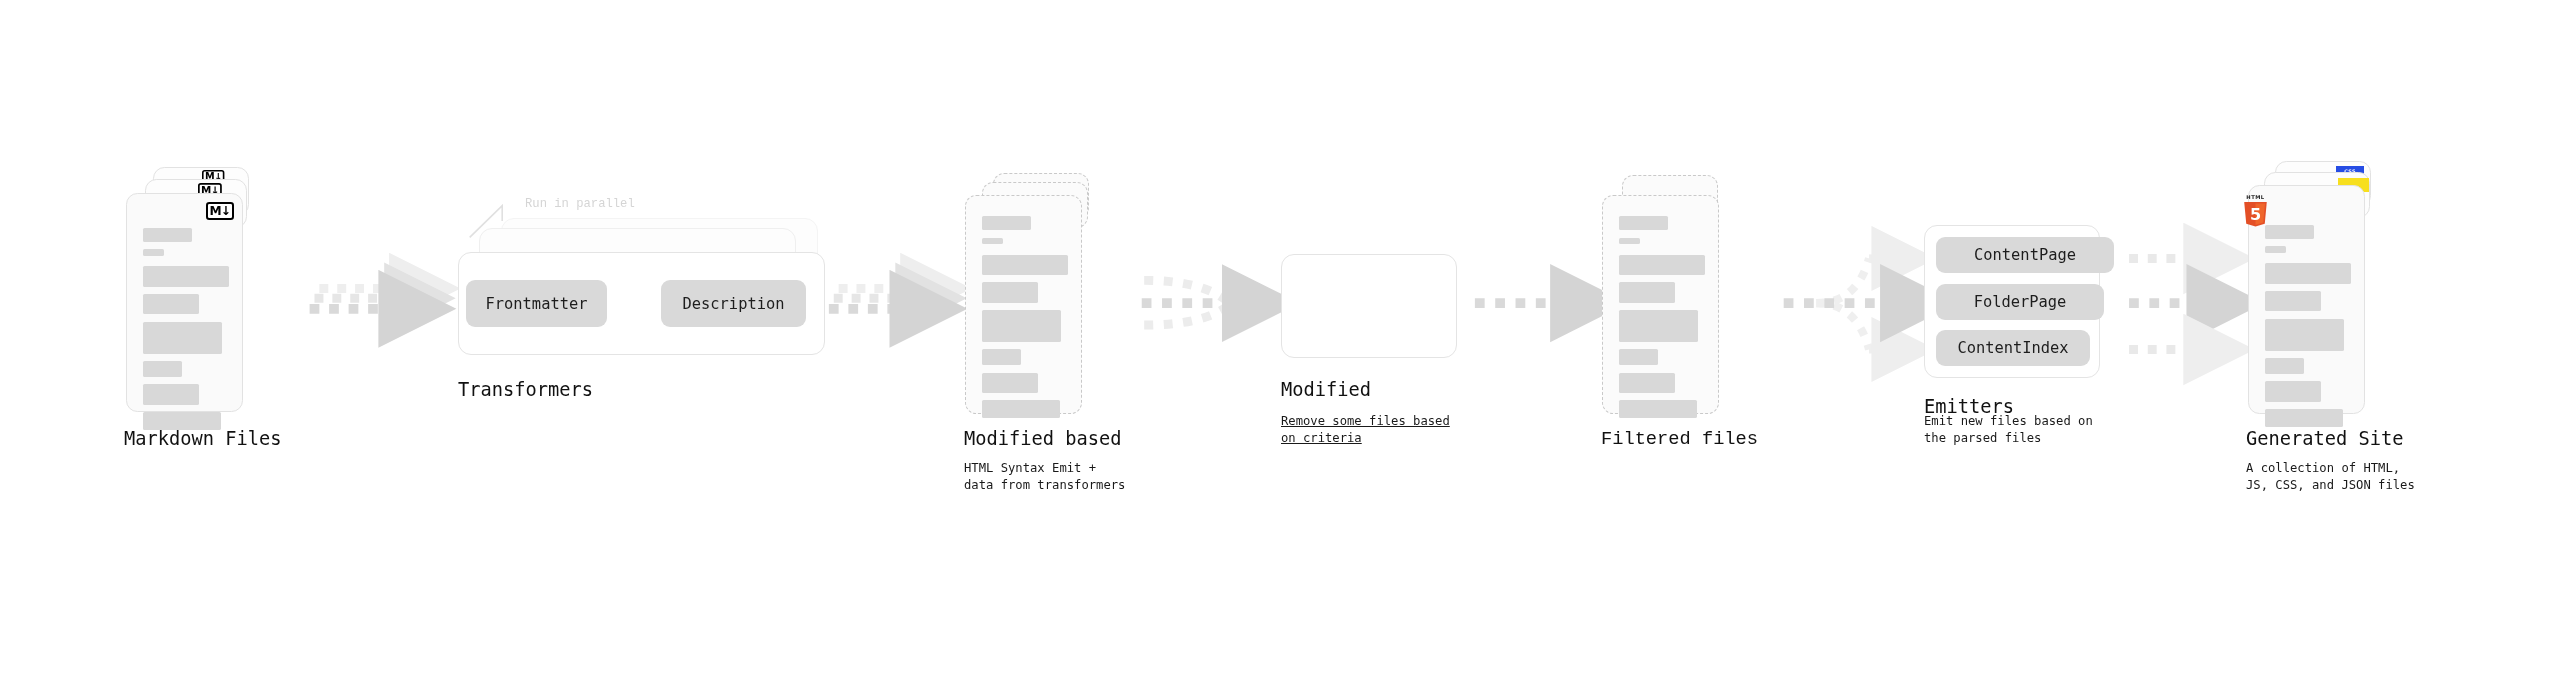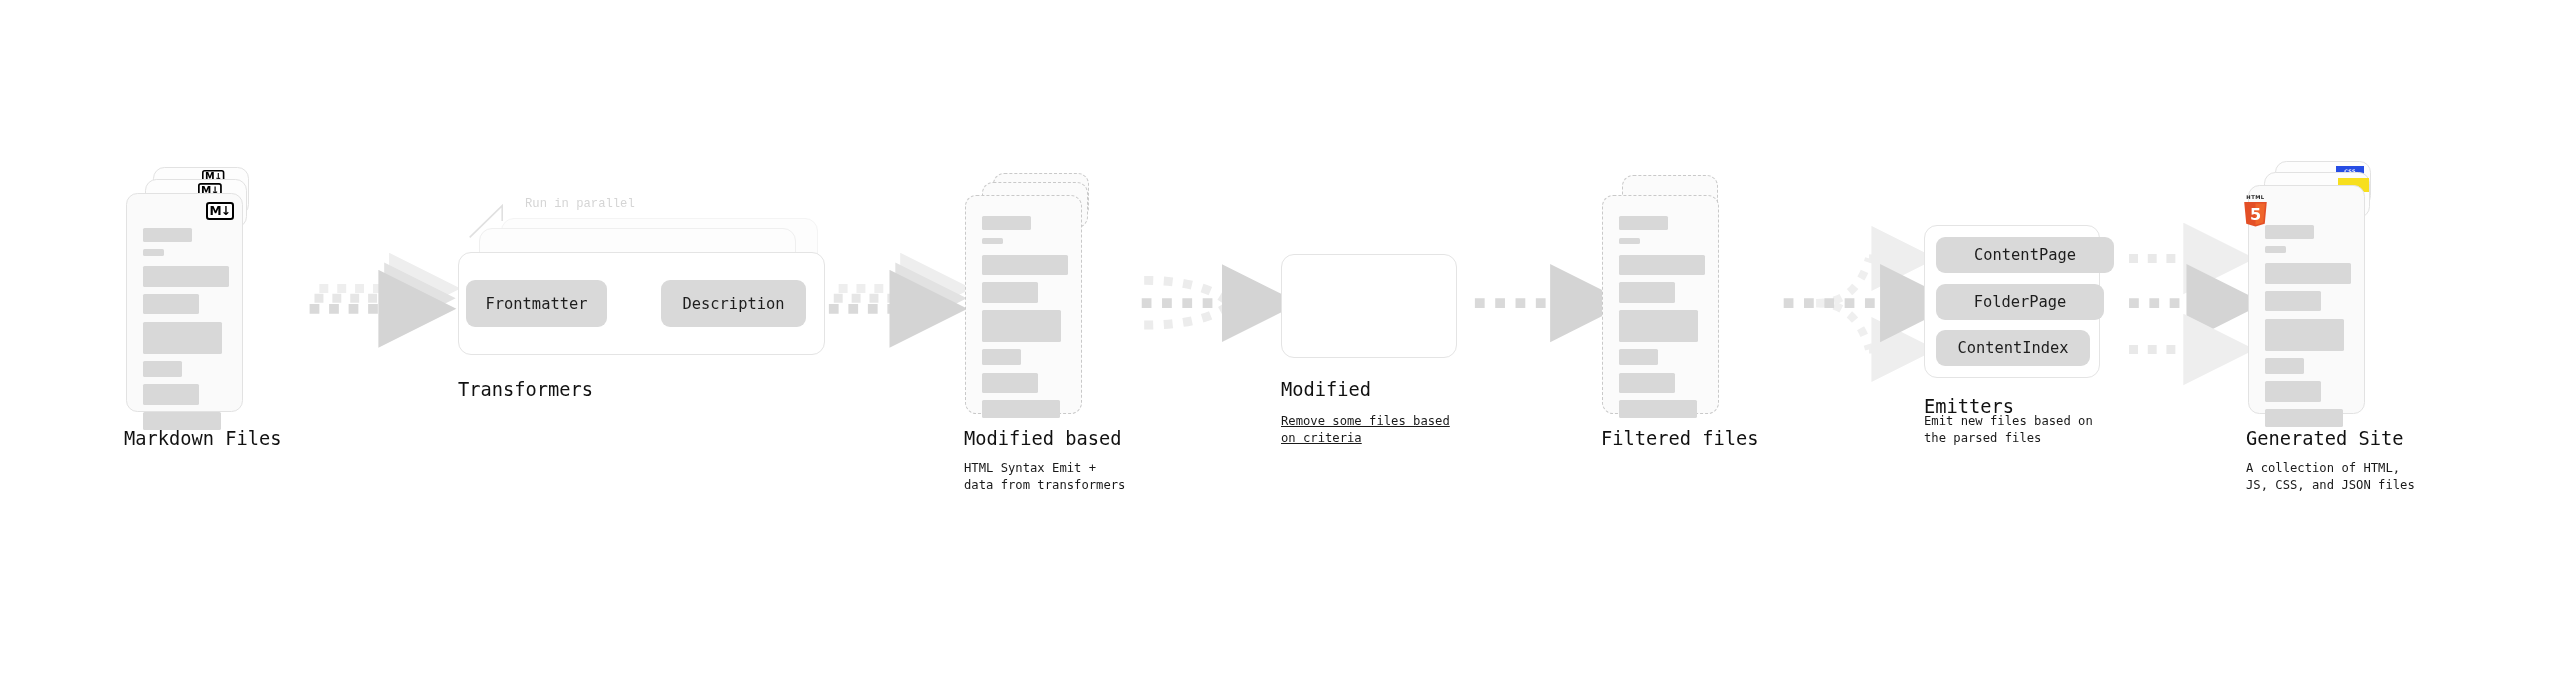--- a/index.html
+++ b/index.html
@@ -285,21 +285,21 @@
         <div class="bar" style="width:21px;height:6.5px;margin-bottom:10.6px;"></div>
         <div class="bar" style="width:86px;height:20.3px;"></div>
         <div class="bar" style="width:56px;height:20.3px;"></div>
         <div class="bar" style="width:79px;height:32px;"></div>
         <div class="bar" style="width:39px;height:16.3px;"></div>
         <div class="bar" style="width:56px;height:20.3px;"></div>
         <div class="bar" style="width:78px;height:18px;"></div>
       </div>
     </div>
   </div>
-  <div class="heading" style="left:1601px;top:428px;">Filtered files</div>
+  <div class="heading" style="left:1601px;top:428px;font-family:Liberation Mono, monospace;">Filtered files</div>
 
   <div class="group-box" style="left:1924px;top:225px;width:176px;height:153px;"></div>
   <div class="pill" style="left:1936px;top:237px;width:178px;height:36px;">ContentPage</div>
   <div class="pill" style="left:1936px;top:284px;width:168px;height:36px;">FolderPage</div>
   <div class="pill" style="left:1936px;top:330px;width:154px;height:36px;">ContentIndex</div>
   <div class="heading" style="left:1924px;top:396px;">Emitters</div>
   <div class="subtext" style="left:1924px;top:413px;">Emit new files based on
 the parsed files</div>
 
   <div class="doc-stack">

